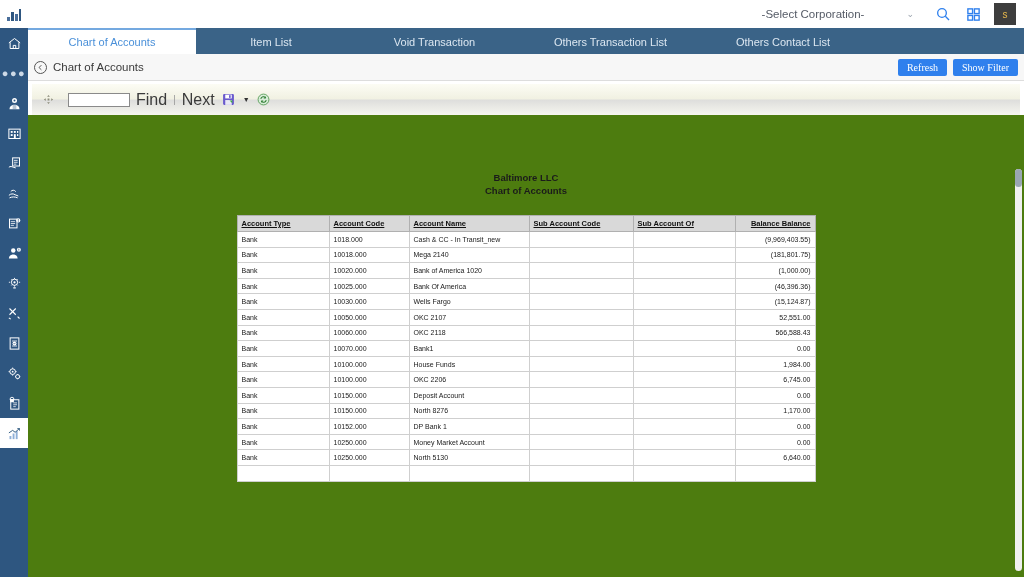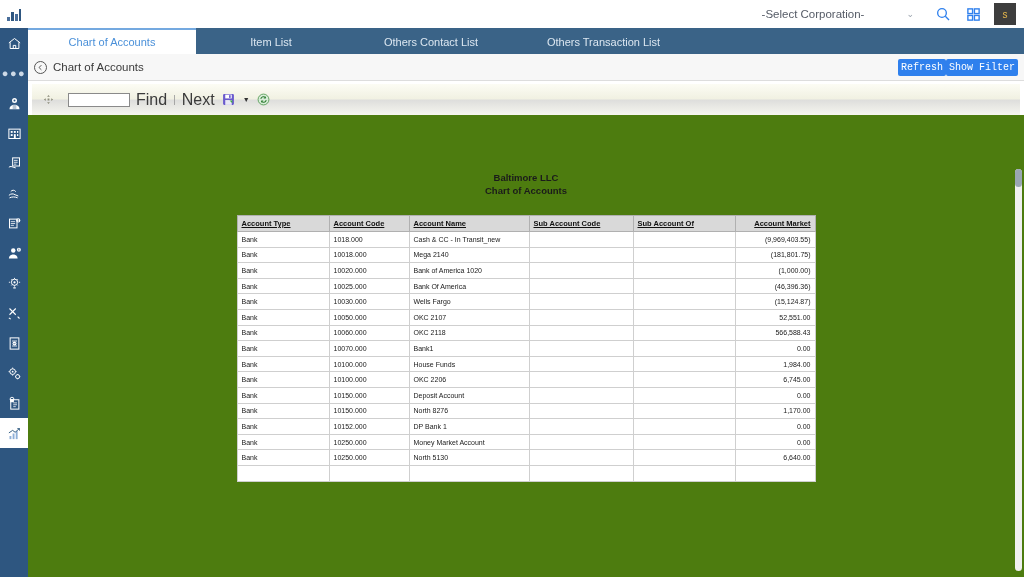--- a/index.html
+++ b/index.html
@@ -75,23 +75,23 @@
     background: #f7f7f7; border-bottom: 1px solid #dddddd;
     display: flex; align-items: center; padding: 0 6px;
   }
   .crumb { display: flex; align-items: center; gap: 6px; color: #3b3b3b; font-size: 11.5px; }
   .crumb-circle {
     width: 13px; height: 13px; border: 1px solid #555; border-radius: 50%;
     display:flex; align-items:center; justify-content:center; cursor:pointer;
   }
   .subbar-spacer { flex: 1; }
   .btn {
-    height: 17px; padding: 0 3px; background: #2f80ed; color: #ffffff;
+    height: 17px; padding: 0 9px; background: #2f80ed; color: #ffffff;
     font-size: 10px; border: none; border-radius: 2px; cursor: pointer;
-    font-family: Liberation Mono, monospace;
+    margin-left: 6px; font-family: Liberation Serif, serif;
     display:flex; align-items:center;
   }
 
   
   .report-wrap {
     position: absolute; left: 28px; top: 81px; right: 0; bottom: 0;
     background: #ffffff; overflow: hidden;
   }
   .report-toolbar {
     height: 31px; margin: 3px 4px 0 4px;
@@ -315,25 +315,28 @@
     </div>
   </div>
 
   <div class="tabbar">
     <div class="tab active" style="width:168px">
       <span>Chart of Accounts</span>
     </div>
     <div class="tab" style="width:150px">
       <span>Item List</span>
     </div>
+    <div class="tab" style="width:177px">
+      <span>Void Transaction</span>
+    </div>
+    <div class="tab" style="width:175px">
+      <span>Others Transaction List</span>
+    </div>
     <div class="tab" style="width:170px">
       <span>Others Contact List</span>
-    </div>
-    <div class="tab" style="width:175px">
-      <span>Others Transaction List</span>
     </div>
   </div>
 
   <div class="subbar">
     <div class="crumb">
       <span class="crumb-circle">
         <svg width="7" height="7" viewBox="0 0 24 24" fill="none" stroke="#444" stroke-width="3">
           <path d="M15 4L7 12l8 8"></path>
         </svg>
       </span>
@@ -384,21 +387,21 @@
       </div>
 
       <table class="coa">
         <thead>
           <tr>
             <th class="c-type"><span>Account Type</span></th>
             <th class="c-code"><span>Account Code</span></th>
             <th class="c-name"><span>Account Name</span></th>
             <th class="c-sub"><span>Sub Account Code</span></th>
             <th class="c-subof"><span>Sub Account Of</span></th>
-            <th class="c-bal"><span>Account Market</span></th>
+            <th class="c-bal"><span>Balance Balance</span></th>
           </tr>
         </thead>
         <tbody id="coa-body">
             <tr>
               <td class="c-type">Bank</td>
               <td class="c-code">1018.000</td>
               <td class="c-name">Cash &amp; CC - In Transit_new</td>
               <td class="c-sub">&nbsp;</td>
               <td class="c-subof">&nbsp;</td>
               <td class="c-bal">(9,969,403.55)</td>

